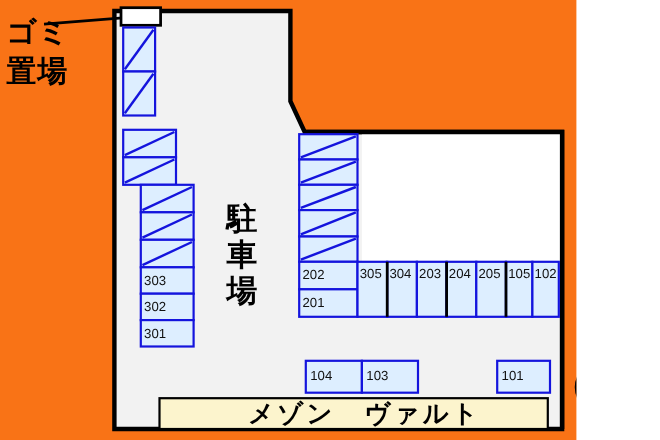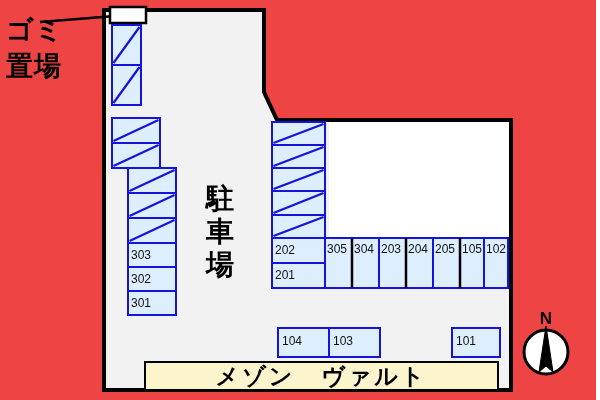--- a/index.html
+++ b/index.html
@@ -6,23 +6,23 @@
   html, body {
     margin: 0;
     padding: 0;
     background: #ffffff;
   }
   body {
     font-family: "Liberation Sans", "DejaVu Sans", sans-serif;
   }
   #stage {
     position: relative;
-    width: 596px;
+    width: 524px;
     height: 400px;
-    background: #ef4444;
+    background: #f97316;
     overflow: hidden;
   }
   #stage svg.layer {
     position: absolute;
     left: 0;
     top: 0;
     width: 600px;
     height: 400px;
   }
   .lbl {
@@ -51,21 +51,21 @@
     width: 34px;
     font-size: 28px;
     font-weight: bold;
     line-height: 33px;
     text-align: center;
     font-family: "DejaVu Sans", sans-serif;
   }
   
   .banner-text {
     position: absolute;
-    left: 145px;
+    left: 155px;
     top: 362px;
     width: 353px;
     height: 28px;
     display: flex;
     align-items: center;
     justify-content: center;
     font-size: 23px;
     font-weight: bold;
     letter-spacing: 3px;
     color: #000000;

